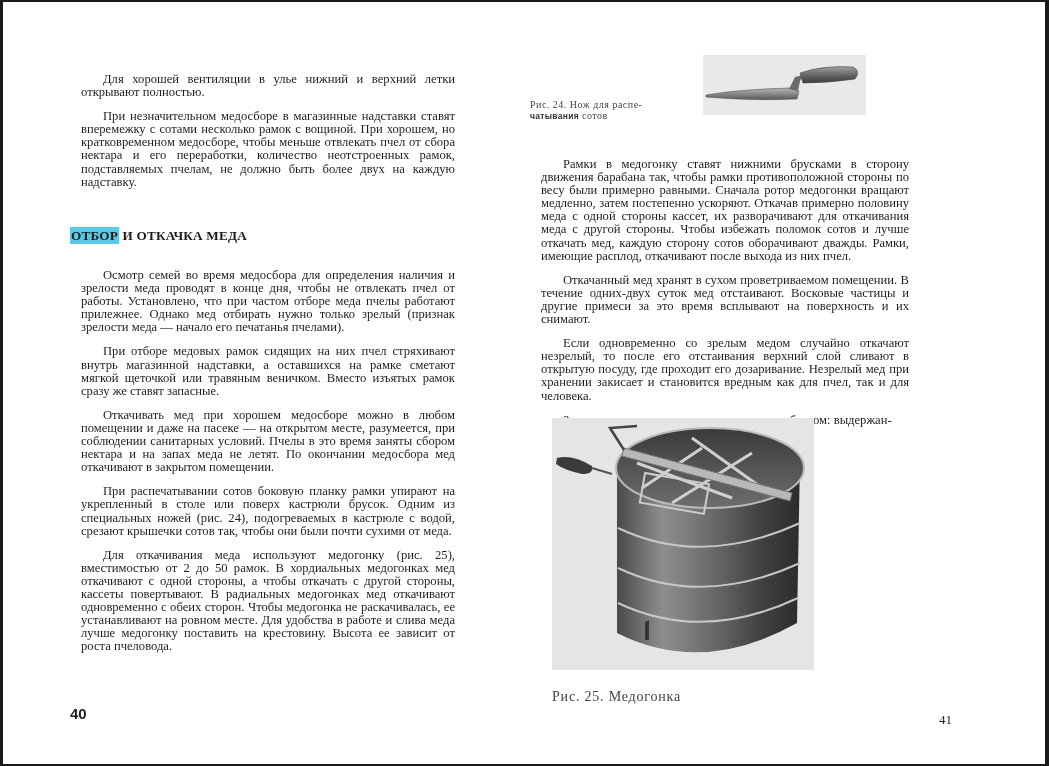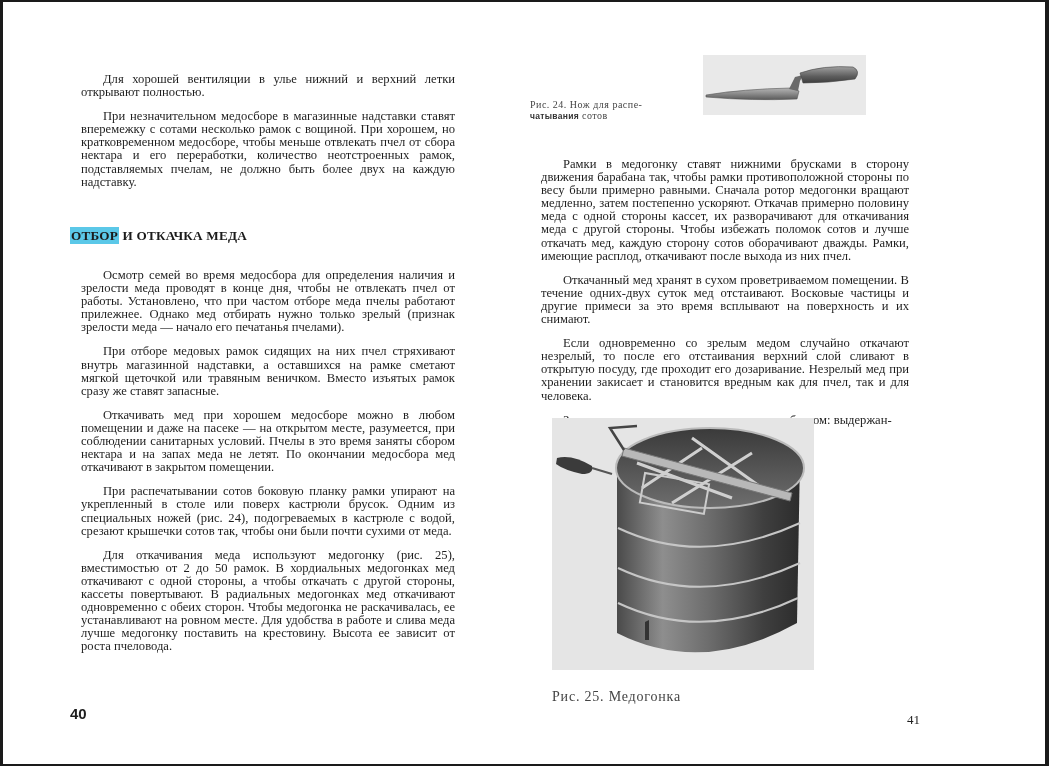--- a/index.html
+++ b/index.html
@@ -33,21 +33,21 @@
       font-weight: bold; font-size: 13.2px; letter-spacing: 0.2px;
       color: #1b1b1b;
     }
     .heading .hl { background: #5bc8e8; padding: 1px 1px; }
     .page-num-left {
       position: absolute; left: 70px; top: 705px;
       font-family: "Liberation Sans", "DejaVu Sans", sans-serif;
       font-weight: bold; font-size: 15px;
     }
     .page-num-right {
-      position: absolute; left: 907px; top: 712px;
+      position: absolute; left: 939px; top: 712px;
       font-size: 13px;
     }
     .fig24-cap {
       position: absolute; left: 530px; top: 99px;
       font-size: 10px; line-height: 11px; color: #444;
       letter-spacing: 0.5px;
     }
     .fig24-cap .bold { font-family: "Liberation Sans", "DejaVu Sans", sans-serif; font-weight: bold; font-size: 8.5px; color: #333; letter-spacing: 0.3px; }
     .fig25-cap {
       position: absolute; left: 552px; top: 689px;

